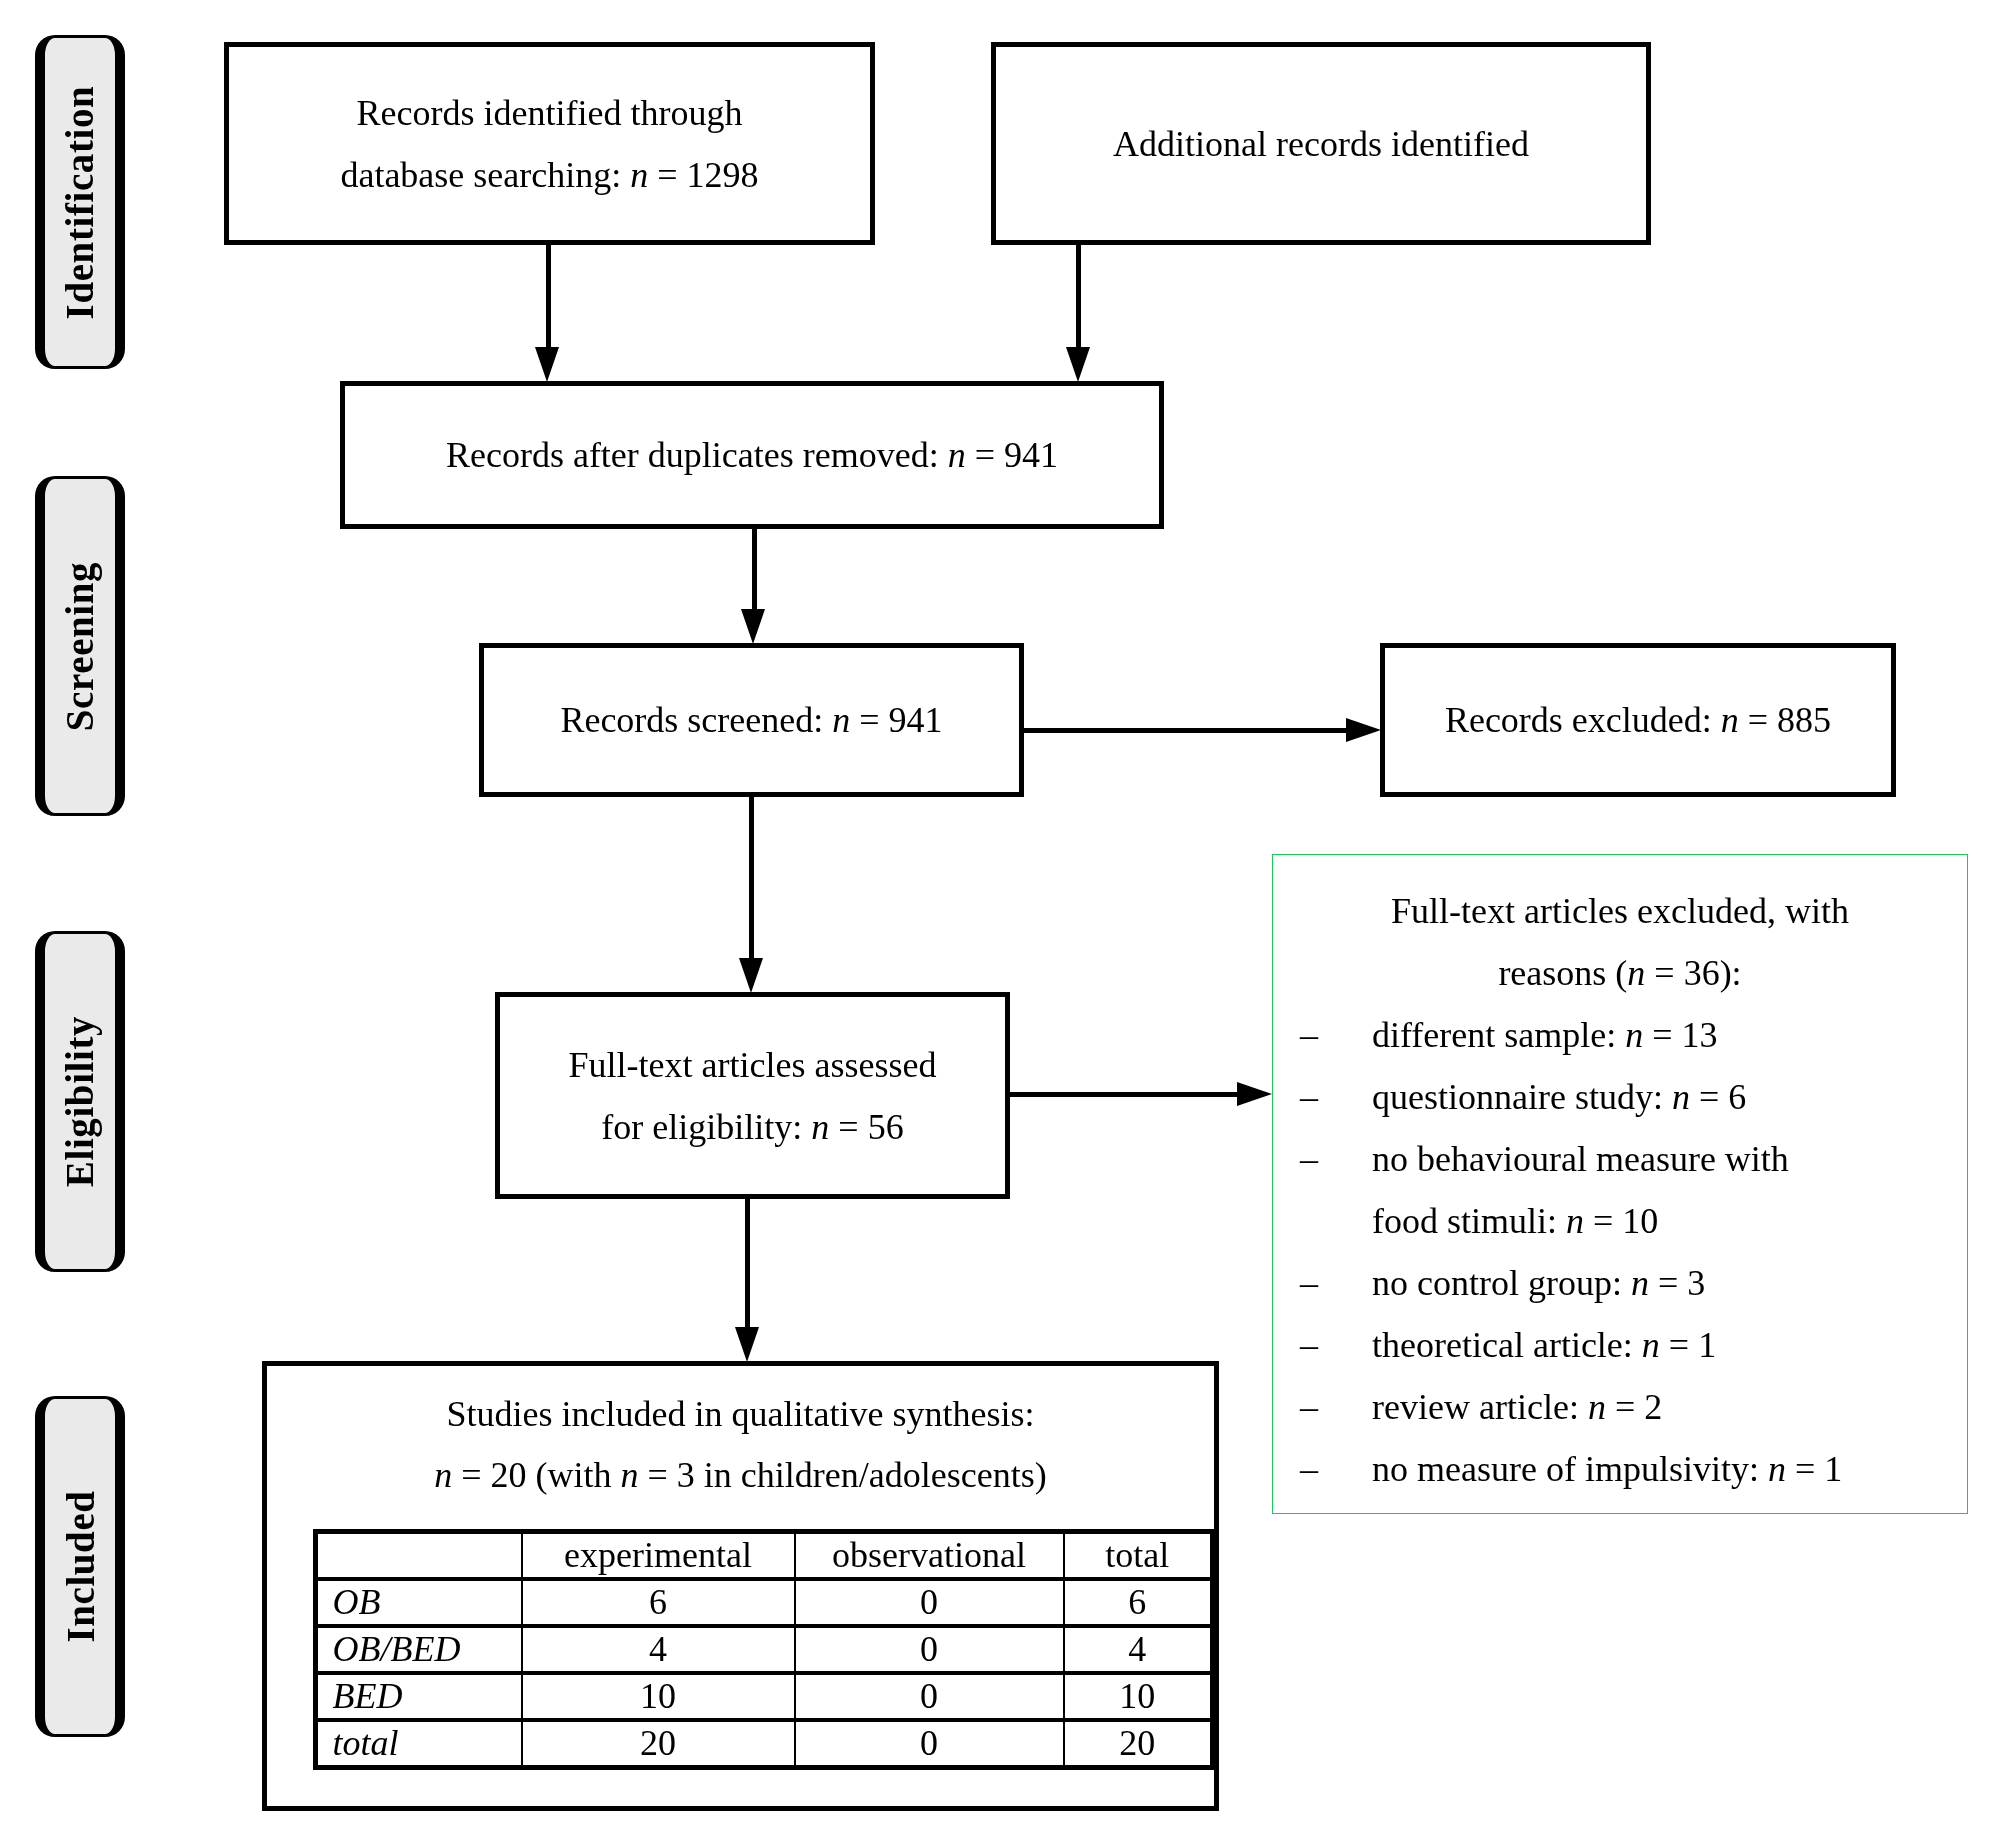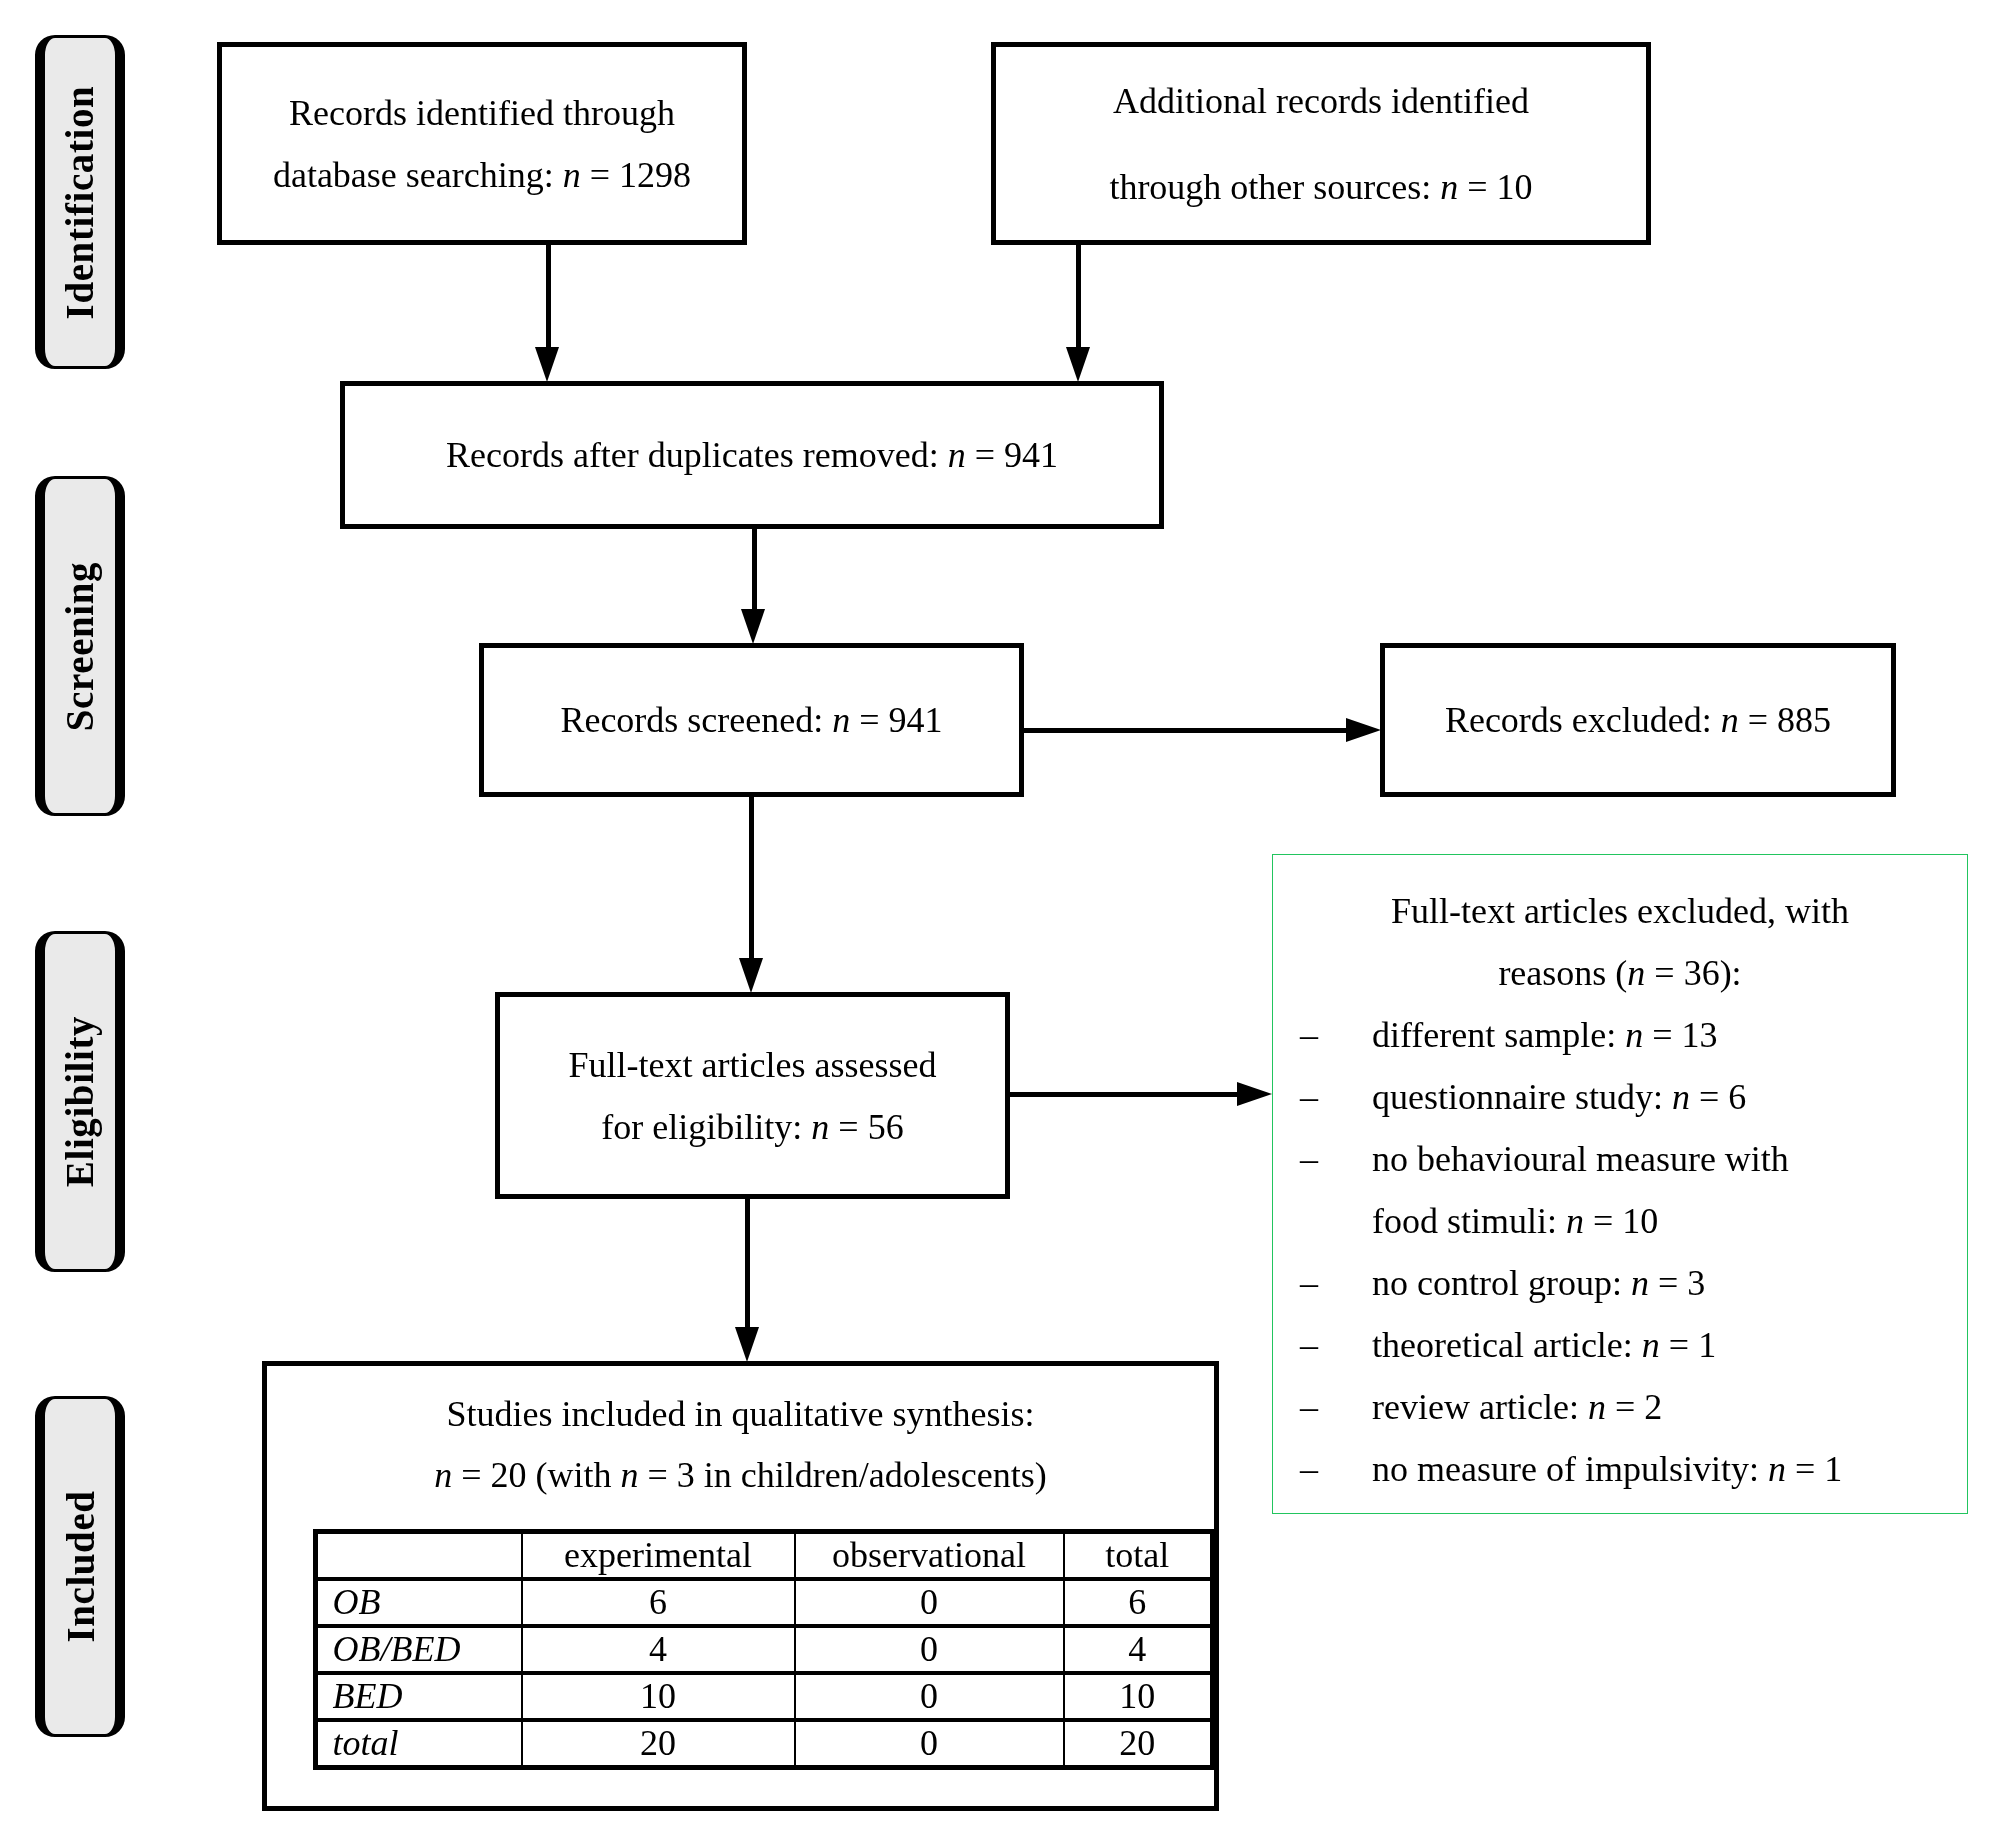--- a/index.html
+++ b/index.html
@@ -25,21 +25,21 @@
   #stage-screening      { top:476px; height:340px; }
   #stage-eligibility    { top:931px;height:341px; }
   #stage-included       { top:1396px;height:341px; }
 
   
   .fbox {
     position:absolute; background:#fff; border:5px solid #000;
     display:flex; flex-direction:column; align-items:center; justify-content:center;
     text-align:center; font-size:36px; line-height:62px;
   }
-  #box-identified { left:217px;  top:42px;   width:530px; height:203px; }
+  #box-identified { left:224px;  top:42px;   width:651px; height:203px; }
   #box-additional { left:991px; top:42px;   width:660px; height:203px;gap:24px; }
   #box-duplicates { left:340px;  top:381px;  width:824px; height:148px; }
   #box-screened   { left:479px;  top:643px; width:545px;  height:154px; }
   #box-excluded   { left:1380px; top:643px; width:516px;  height:154px; }
   #box-fulltext   { left:495px;  top:992px; width:515px;  height:207px;justify-content:center; }
 
   
   #box-reasons {
     position:absolute; left:1272px; top:854px; width:696px; height:660px;
     background:#fff; border:1px solid #22c55e;
@@ -123,21 +123,20 @@
 
   <div class="fbox" id="box-identified">
 
   <div class="line">Records identified through</div>
       <div class="line">database searching: <i>n</i> = 1298</div>
     </div>
 
   <div class="fbox" id="box-additional">
 
   <div class="line">Additional records identified</div>
-      <div class="line">through other sources: <i>n</i> = 10</div>
     </div>
 
   <div class="fbox" id="box-duplicates">
     <div class="line">Records after duplicates removed: <i>n</i> = 941</div>
   </div>
 
   <div class="fbox" id="box-screened">
     <div class="line">Records screened: <i>n</i> = 941</div>
   </div>
 

